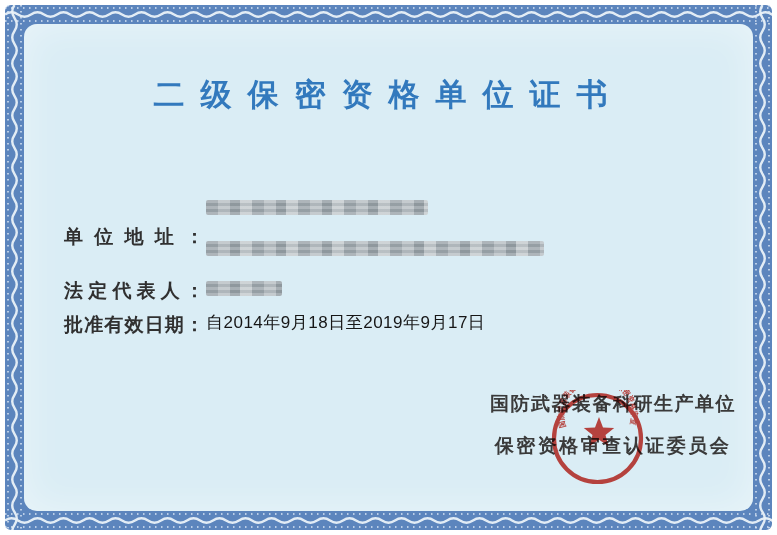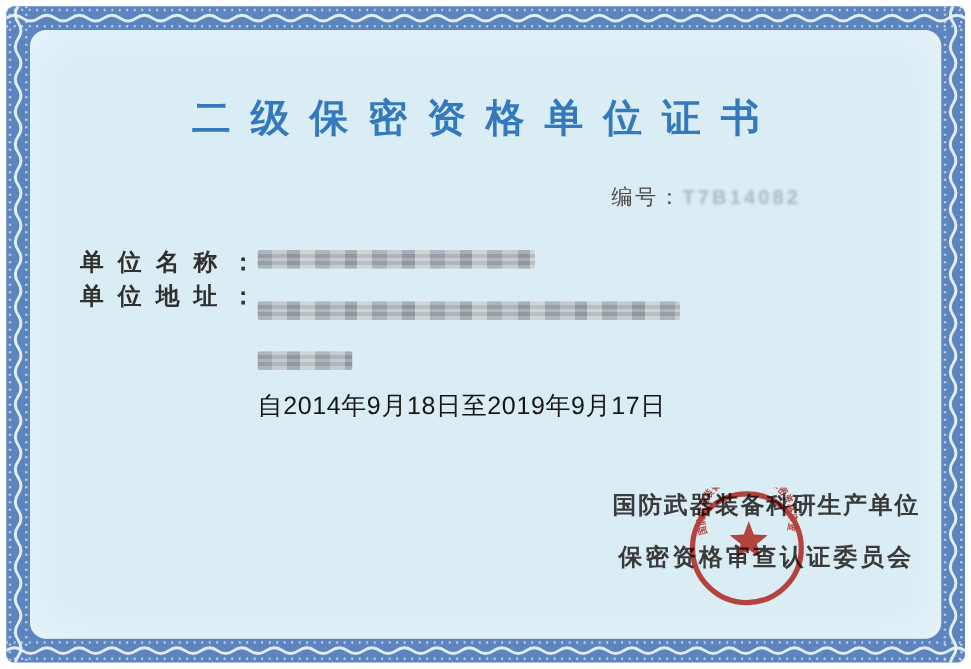--- a/index.html
+++ b/index.html
@@ -60,21 +60,21 @@
     position:absolute;height:15px;
     background-image:
       repeating-linear-gradient(0deg, rgba(255,255,255,.18) 0 3px, rgba(70,80,90,.10) 3px 6px),
       repeating-linear-gradient(90deg, #979fa4 0 12px, #b6bcbf 12px 24px, #8e969b 24px 34px, #c3c8ca 34px 46px);
     border-radius:2px;
     filter:blur(.5px);
     opacity:.9;
   }
   .validity-value{
     position:absolute;left:206px;top:311px;
-    font-size:20px;color:#161616;letter-spacing:.5px;
+    font-size:17px;color:#161616;letter-spacing:.5px;
     white-space:nowrap;
   }
   .issuer{
     position:absolute;left:468px;top:391px;width:290px;
     text-align:center;color:#3a3a3a;font-weight:600;
   }
   .issuer-line1{font-size:19px;letter-spacing:1.5px;white-space:nowrap;}
   .issuer-line2{font-size:19px;letter-spacing:2.5px;margin-top:16px;white-space:nowrap;}
   .issuer-date{font-size:19px;letter-spacing:2px;margin-top:13px;white-space:nowrap;}
   
@@ -118,32 +118,30 @@
   <svg class="wave-svg" style="left:753px;top:5px" width="19" height="525">
     <line x1="3" y1="0" x2="3" y2="525" stroke-dasharray="1.5 4.5"></line>
     <line x1="16" y1="0" x2="16" y2="525" stroke-dasharray="1.5 4.5"></line>
     <path d="M 9.5 0 Q 5 6.5 9.5 13 Q 14 19.5 9.5 26 Q 5 32.5 9.5 39 Q 14 45.5 9.5 52 Q 5 58.5 9.5 65 Q 14 71.5 9.5 78 Q 5 84.5 9.5 91 Q 14 97.5 9.5 104 Q 5 110.5 9.5 117 Q 14 123.5 9.5 130 Q 5 136.5 9.5 143 Q 14 149.5 9.5 156 Q 5 162.5 9.5 169 Q 14 175.5 9.5 182 Q 5 188.5 9.5 195 Q 14 201.5 9.5 208 Q 5 214.5 9.5 221 Q 14 227.5 9.5 234 Q 5 240.5 9.5 247 Q 14 253.5 9.5 260 Q 5 266.5 9.5 273 Q 14 279.5 9.5 286 Q 5 292.5 9.5 299 Q 14 305.5 9.5 312 Q 5 318.5 9.5 325 Q 14 331.5 9.5 338 Q 5 344.5 9.5 351 Q 14 357.5 9.5 364 Q 5 370.5 9.5 377 Q 14 383.5 9.5 390 Q 5 396.5 9.5 403 Q 14 409.5 9.5 416 Q 5 422.5 9.5 429 Q 14 435.5 9.5 442 Q 5 448.5 9.5 455 Q 14 461.5 9.5 468 Q 5 474.5 9.5 481 Q 14 487.5 9.5 494 Q 5 500.5 9.5 507 Q 14 513.5 9.5 520 Q 5 526.5 9.5 533 Q 14 539.5 9.5 546"></path>
   </svg>
 
   <div class="inner"></div>
 
   <div class="title">二级保密资格单位证书</div>
 
-  <div class="serial-row">
-    <span>编号：</span><span class="serial-value">T7B14082</span>
-  </div>
 
-  <div class="field-label" style="top:197px">单位名称：</div>
   <div class="redacted-bar" style="left:206px;top:200px;width:222px"></div>
 
   <div class="field-label" style="top:224px">单位地址：</div>
   <div class="redacted-bar" style="left:206px;top:241px;width:338px"></div>
 
+  <div class="field-label" style="top:278px">法定代表人：</div>
   <div class="redacted-bar" style="left:206px;top:281px;width:76px"></div>
 
+  <div class="field-label" style="top:312px">批准有效日期：</div>
   <div class="validity-value">自2014年9月18日至2019年9月17日</div>
 
   <div class="issuer">
     <div class="issuer-line1">国防武器装备科研生产单位</div>
     <div class="issuer-line2">保密资格审查认证委员会</div>
   </div>
 
   <svg class="seal" width="97" height="97" viewBox="0 0 97 97">
     <circle class="ring" cx="48.5" cy="48.5" r="43.5"></circle>
     <polygon class="star" points="50,27 54,37.5 65.2,38.1 56.5,45.1 59.4,55.9 50,49.8 40.6,55.9 43.5,45.1 34.8,38.1 46,37.5"></polygon>

